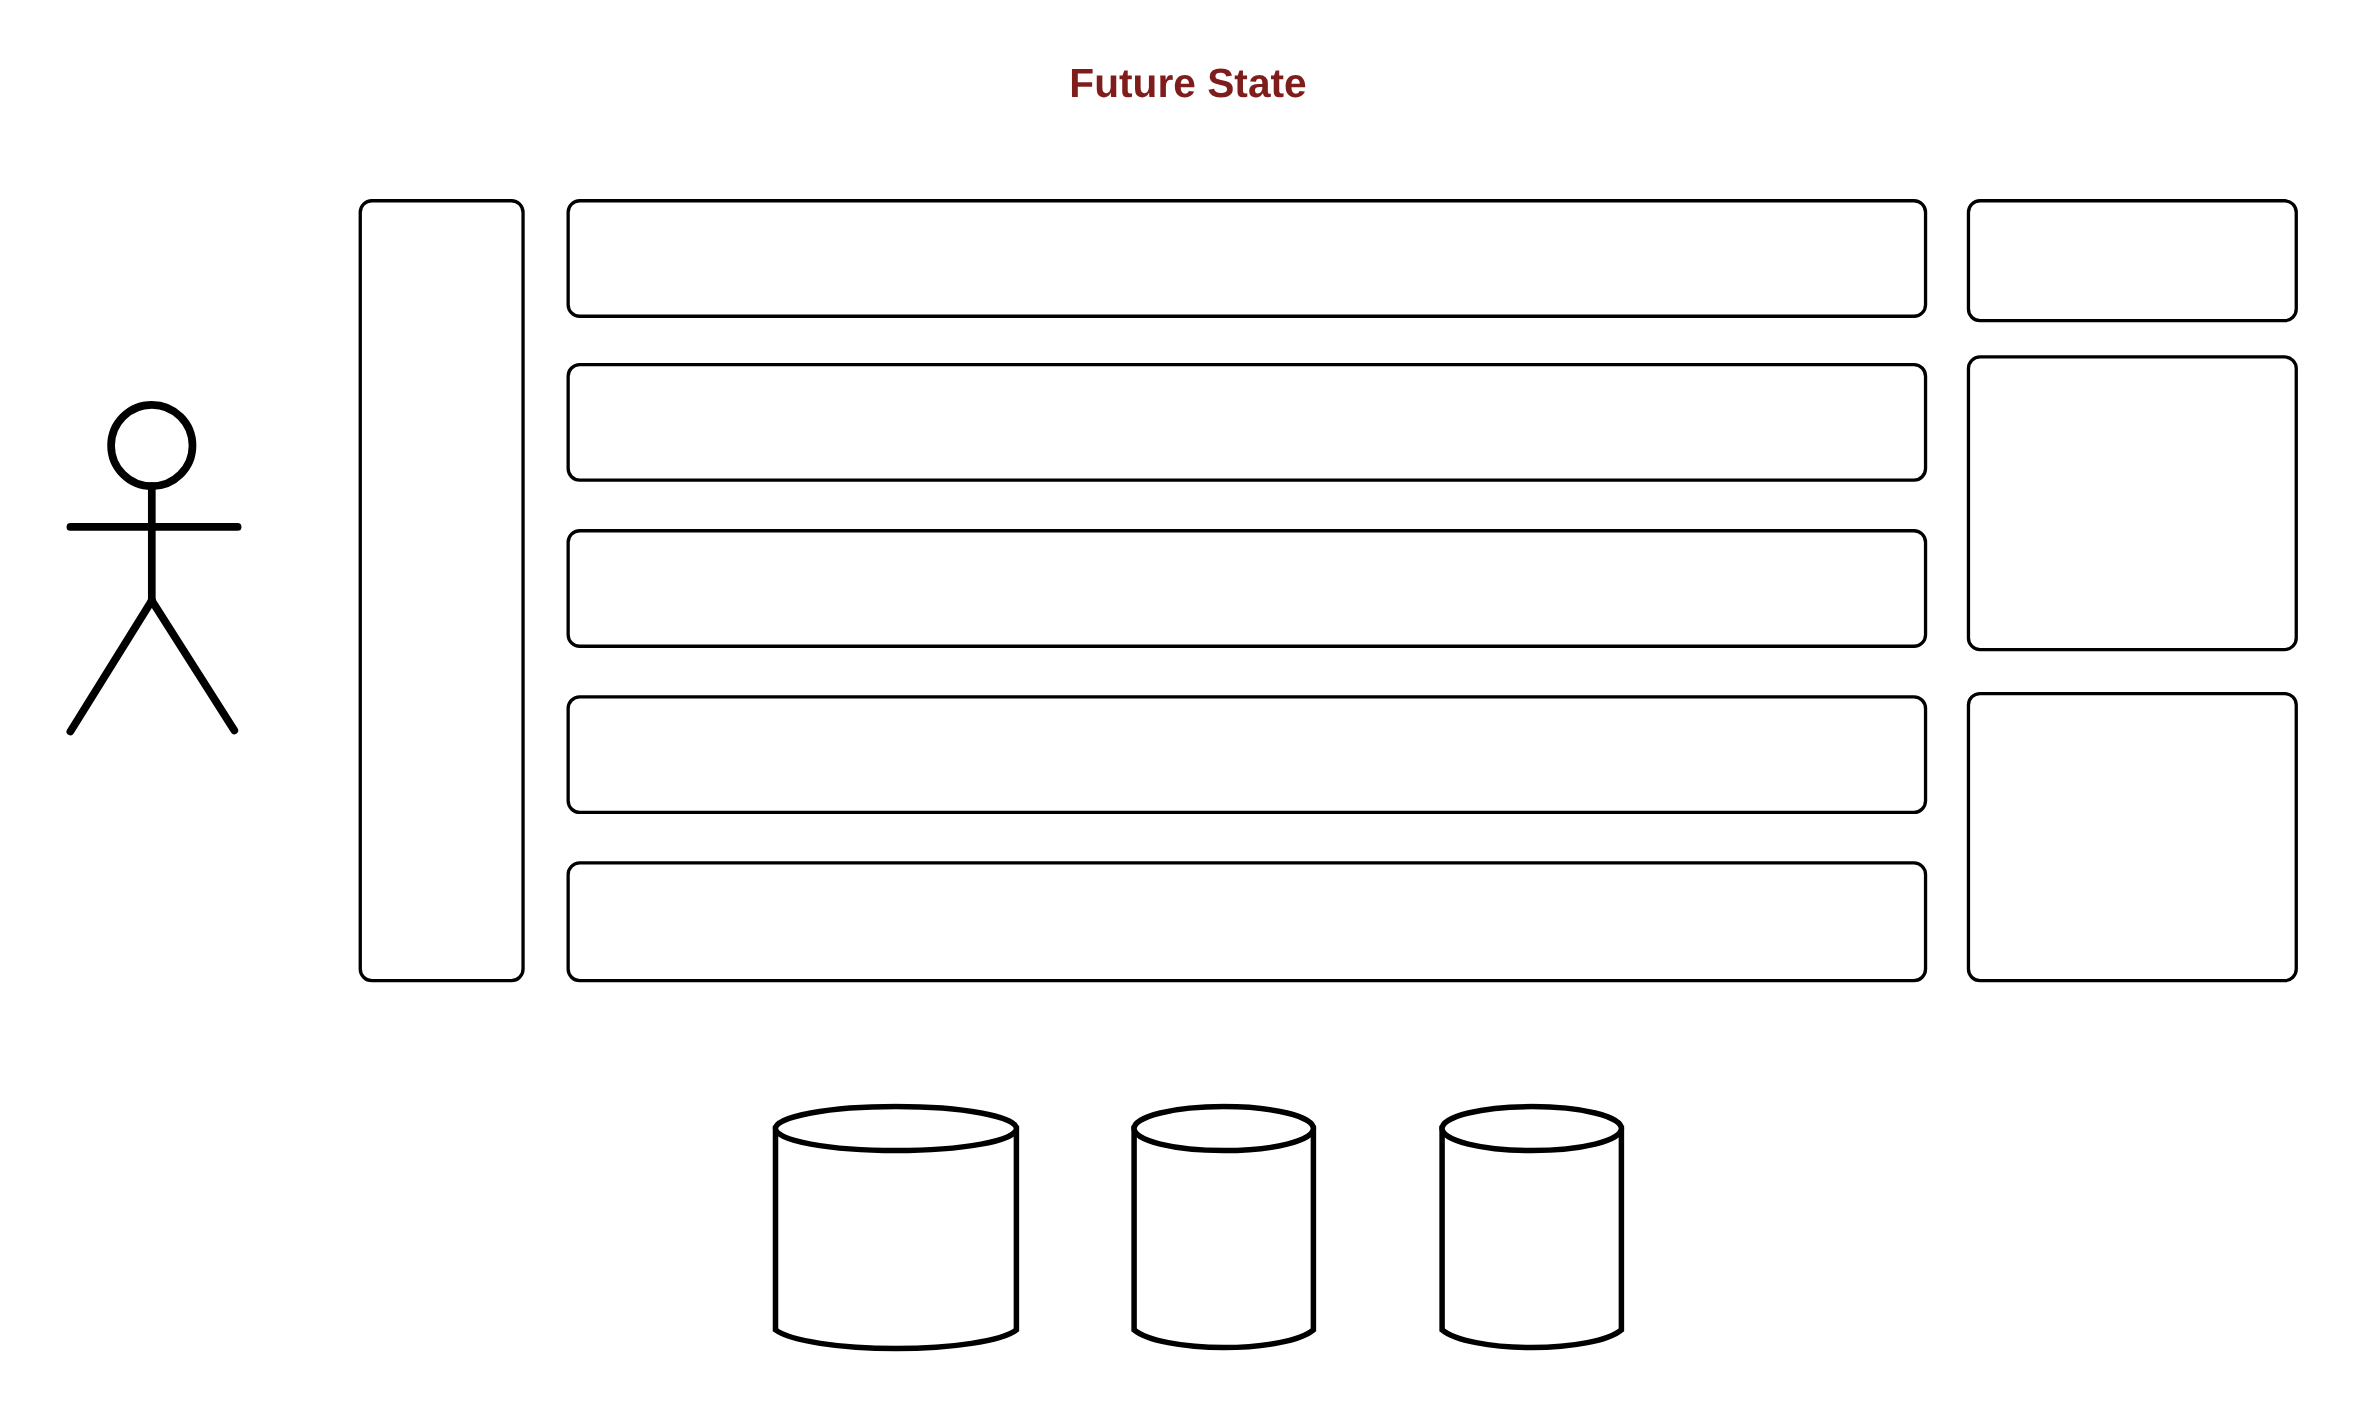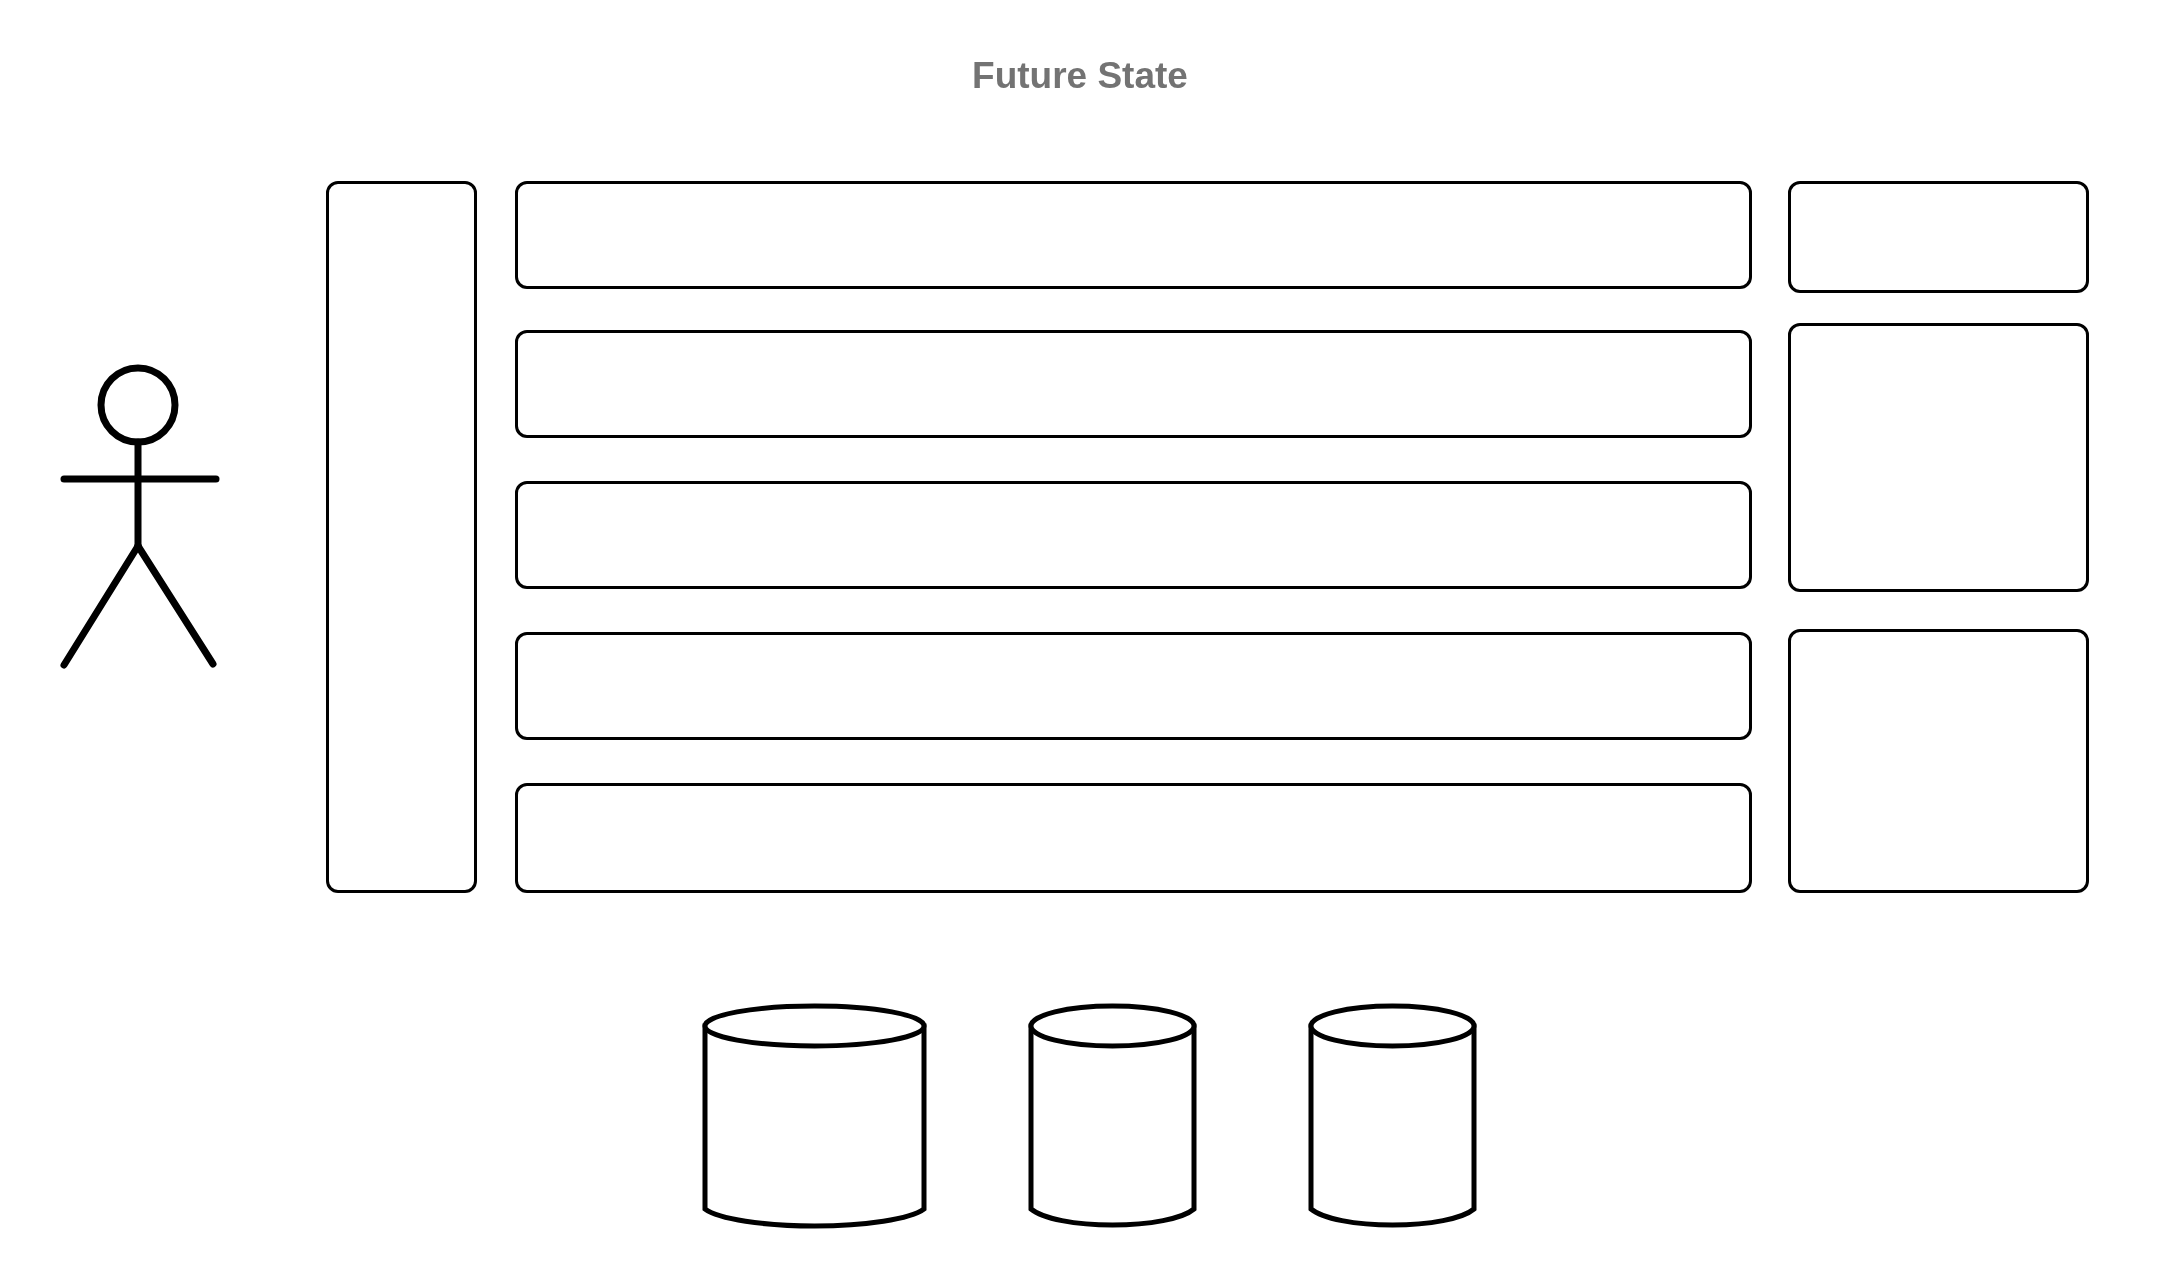--- a/index.html
+++ b/index.html
@@ -19,21 +19,21 @@
   }
   #diagram-title {
     position: absolute;
     left: 0;
     top: 56px;
     width: 2160px;
     text-align: center;
     font-family: "Liberation Sans", sans-serif;
     font-size: 37px;
     font-weight: bold;
-    color: #737373;
+    color: #7f1d1d;
     letter-spacing: 0px;
     line-height: 1.1;
   }
   .shape {
     position: absolute;
     box-sizing: border-box;
     background: #ffffff;
     border: 3px solid #000000;
   }
   .rounded-box {

